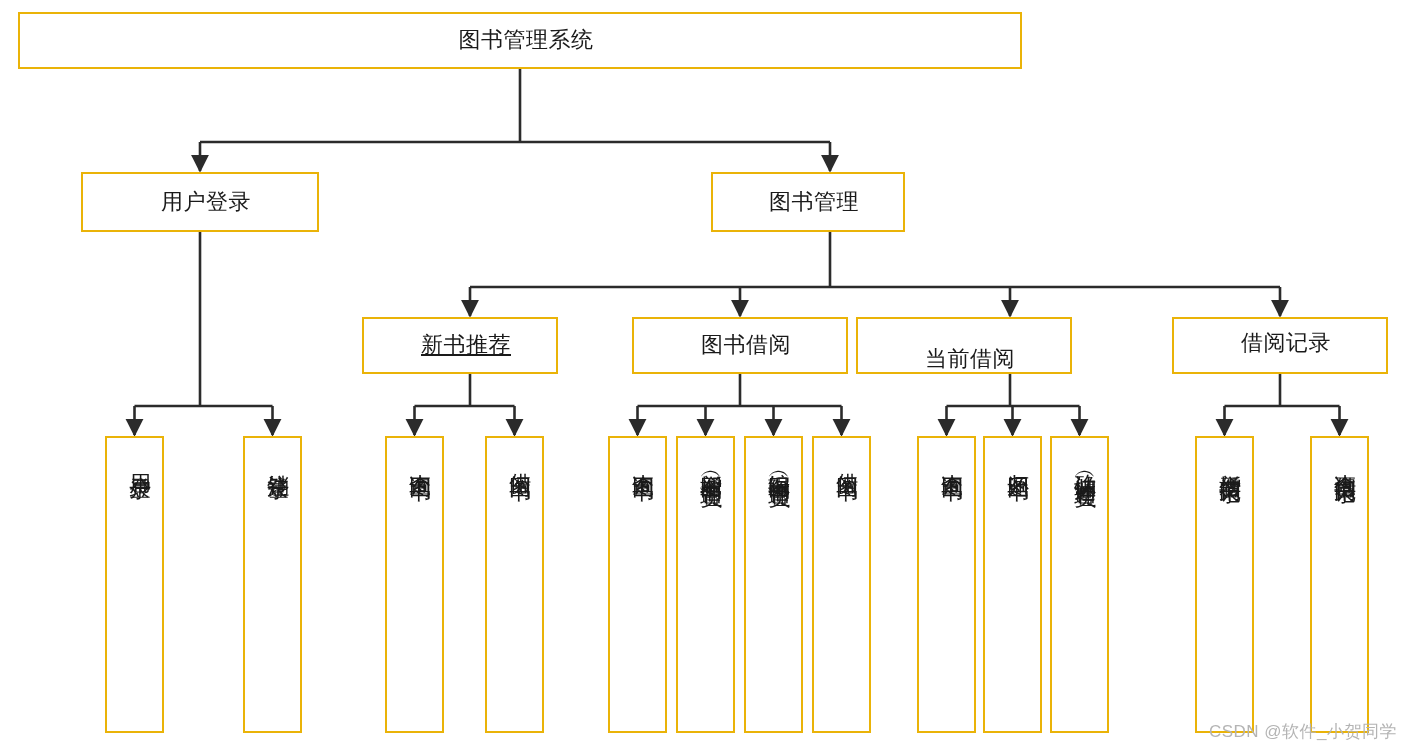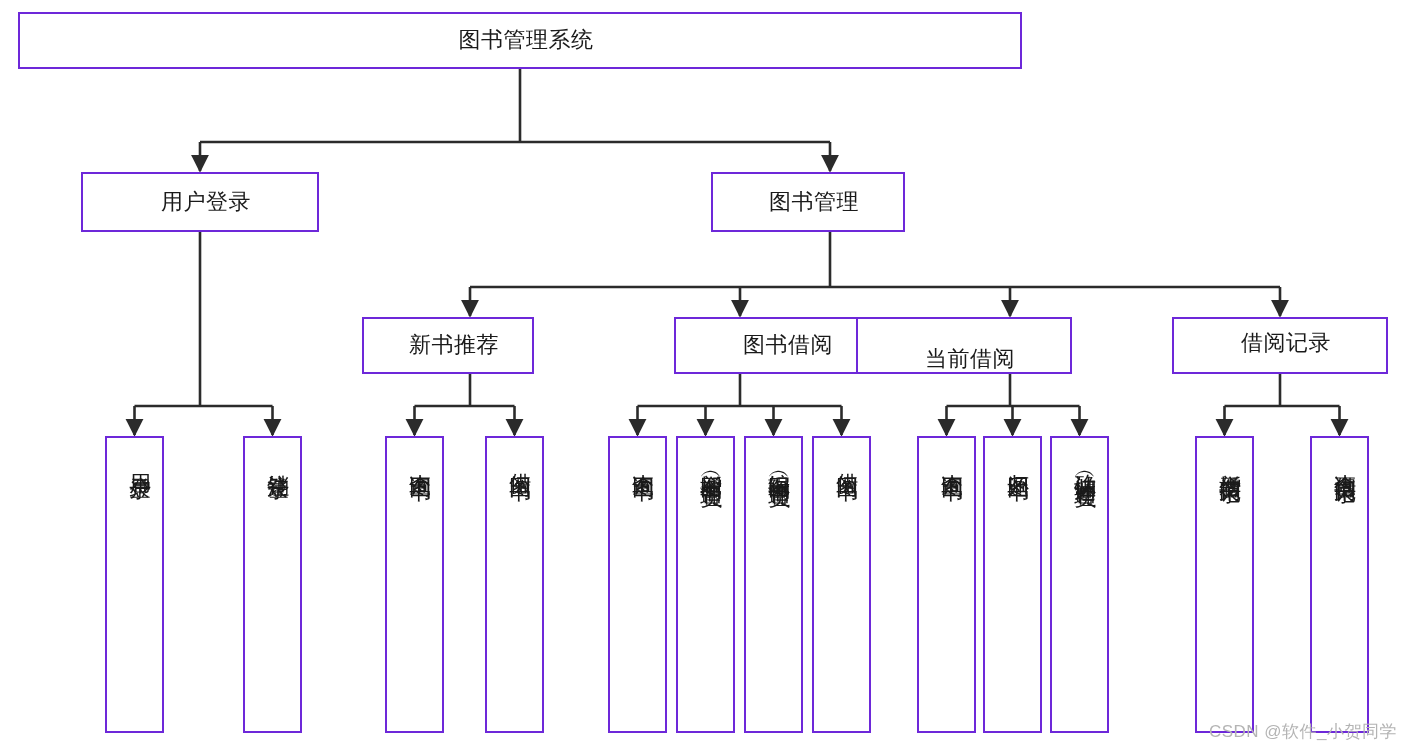--- a/index.html
+++ b/index.html
@@ -22,21 +22,21 @@
     left: 0;
     top: 0;
     width: 1405px;
     height: 747px;
     pointer-events: none;
   }
   .node {
     position: absolute;
     box-sizing: border-box;
     background: #ffffff;
-    border: 2px solid #6d28d9;
+    border: 2px solid #eab308;
     display: flex;
     align-items: center;
     justify-content: center;
     color: #1a1a1a;
     padding-left: 12px;
   }
   .node.horiz {
     font-size: 22px;
     line-height: 1.2;
     letter-spacing: 0.5px;
@@ -120,25 +120,25 @@
   </div>
 
   <div class="node horiz" style="left: 81px; top: 172px; width: 238px; height: 60px;">
     <span>用户登录</span>
   </div>
 
   <div class="node horiz" style="left: 711px; top: 172px; width: 194px; height: 60px;">
     <span>图书管理</span>
   </div>
 
-  <div class="node horiz" style="left: 362px; top: 317px; width: 172px; height: 57px;">
+  <div class="node horiz" style="left: 362px; top: 317px; width: 196px; height: 57px; text-decoration: underline;">
     <span>新书推荐</span>
   </div>
 
-  <div class="node horiz" style="left: 632px; top: 317px; width: 216px; height: 57px; margin-left: 42px;">
+  <div class="node horiz" style="left: 632px; top: 317px; width: 216px; height: 57px;">
     <span>图书借阅</span>
   </div>
 
   <div class="node horiz" style="left: 856px; top: 317px; width: 216px; height: 57px; align-items: flex-end;">
     <span>当前借阅</span>
   </div>
 
   <div class="node horiz" style="left: 1172px; top: 317px; width: 216px; height: 57px; font-family: Liberation Mono, monospace;">
     <span>借阅记录</span>
   </div>

